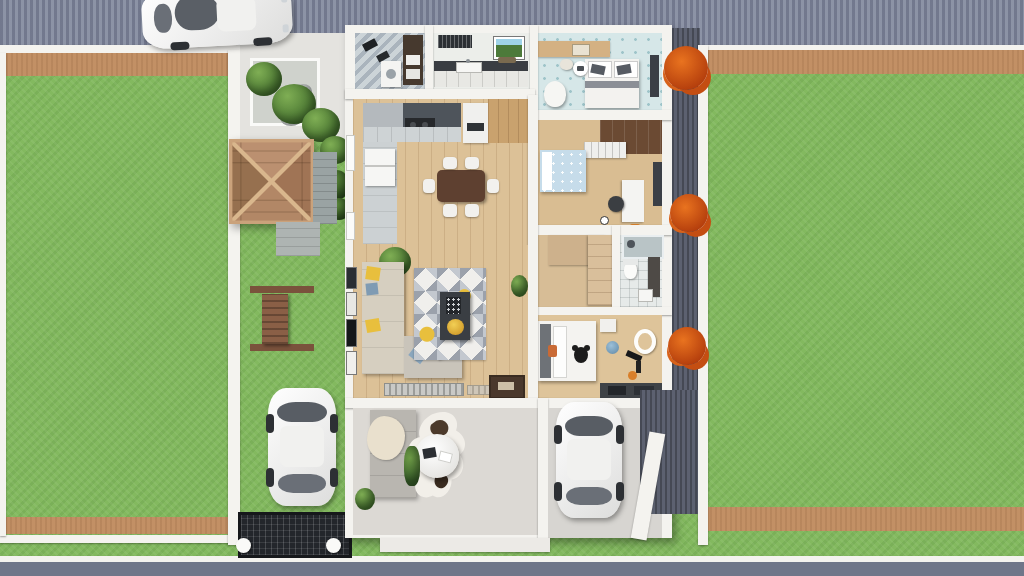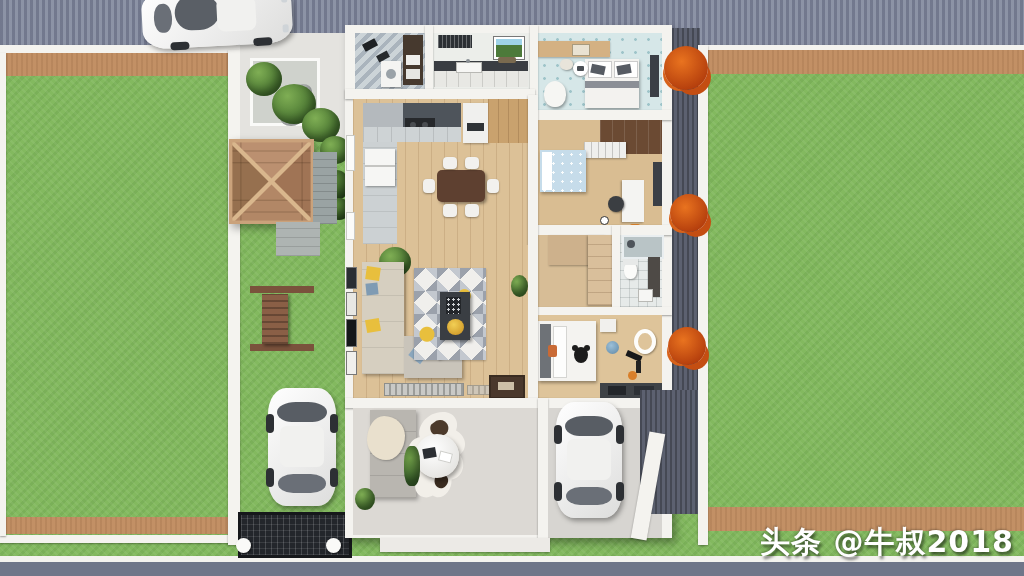--- a/index.html
+++ b/index.html
@@ -324,14 +324,13 @@
     <div class="body" style="border-radius:26px/18px;"></div>
     <div style="position:absolute;left:22%;top:10%;width:30%;height:60%;background:#5a5f66;border-radius:40% 50% 50% 40%/55%;"></div>
     <div style="position:absolute;left:50%;top:18%;width:26%;height:58%;background:#f1f1ef;border-radius:8px;"></div>
     <div style="position:absolute;left:8%;top:22%;width:12%;height:50%;background:#6a6f77;border-radius:45%;"></div>
     <div style="position:absolute;right:3%;top:18%;width:6px;height:8px;background:#cfd4d8;border-radius:2px;"></div>
     <div style="position:absolute;right:3%;bottom:18%;width:6px;height:8px;background:#cfd4d8;border-radius:2px;"></div>
     <div class="wheel" style="width:19px;height:8px;left:18%;bottom:-2px;"></div>
     <div class="wheel" style="width:19px;height:8px;right:14%;bottom:-2px;"></div>
   </div>
 
-  <div class="abs watermark" style="right:10px;top:522px;">头条 @牛叔2018</div>
 </div>
 
 </body></html>

